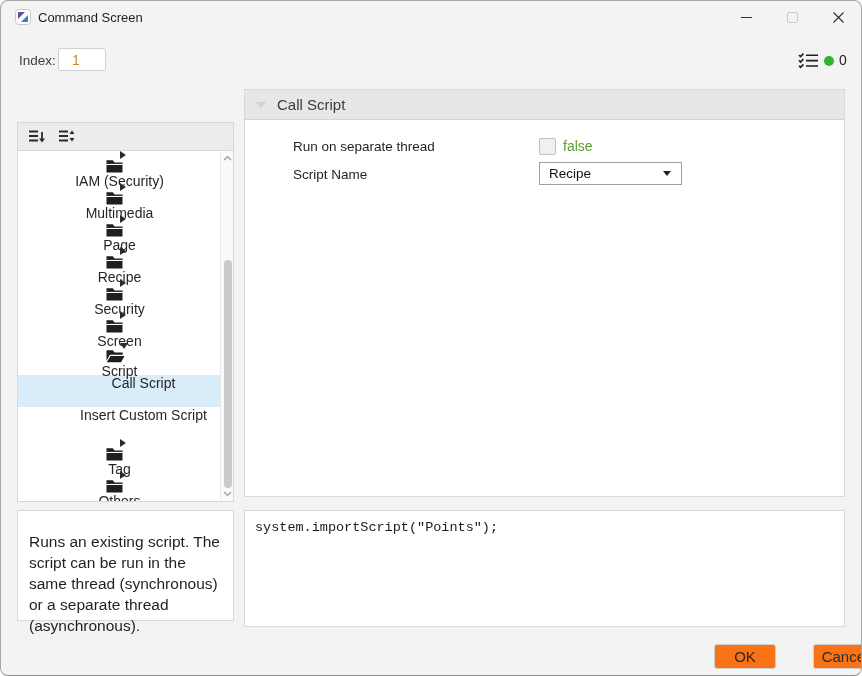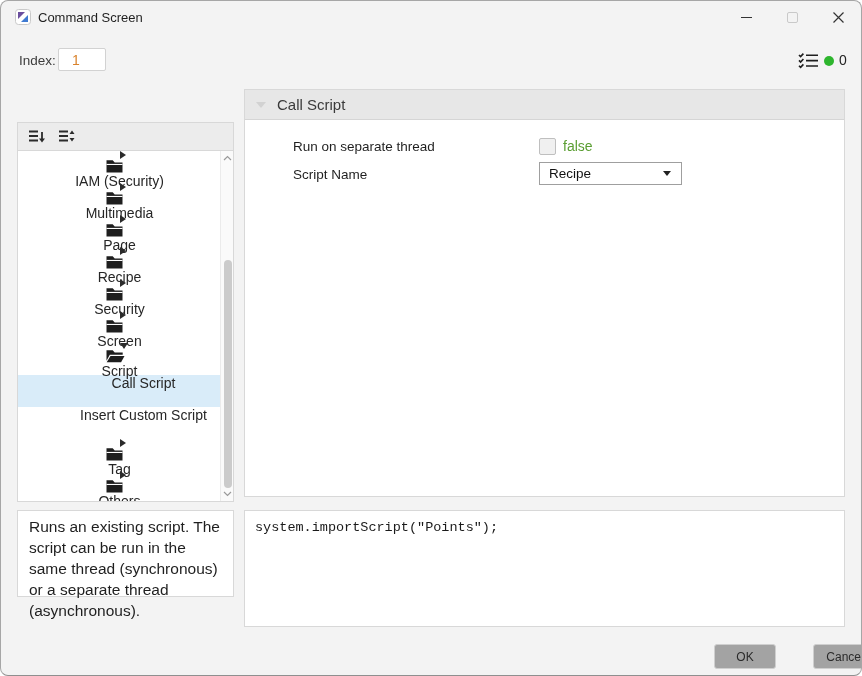--- a/index.html
+++ b/index.html
@@ -72,22 +72,22 @@
 
   .v-scrollbar {
     position:absolute; right:0; top:0; width:13px; height:350px;
     background:#fafafa; border-left:1px solid #ebebeb;
   }
   .sb-arrow { position:absolute; left:0; width:13px; height:14px; display:flex; align-items:center; justify-content:center; cursor:pointer; }
   .sb-up { top:0; } .sb-down { bottom:0; }
   .sb-thumb { position:absolute; left:2.5px; top:109px; width:8px; height:228px; background:#cbcbcb; border-radius:4px; cursor:pointer; }
 
   .description-panel {
-    position:absolute; left:16px; top:509px; width:217px; height:87px;
-    background:#fff; border:1px solid #d8d8d8; padding:5px 11px;
+    position:absolute; left:16px; top:509px; width:217px; height:111px;
+    background:#fff; border:1px solid #d8d8d8; padding:20px 11px;
   }
   .description-text { font-size:15.5px; line-height:21px; color:#1f1f1f; }
 
   
   .prop-panel {
     position:absolute; left:243px; top:88px; width:601px; height:408px;
     background:#fff; border:1px solid #d8d8d8;
   }
   .prop-header {
     position:absolute; left:0; top:0; right:0; height:30px;
@@ -116,22 +116,22 @@
 
   .code-panel {
     position:absolute; left:243px; top:509px; width:601px; height:117px;
     background:#fff; border:1px solid #d8d8d8; padding:9px 10px; cursor:text;
   }
   .code-text { font-family:"Liberation Mono","DejaVu Sans Mono",monospace; font-size:13.5px; color:#1a1a1a; white-space:pre; }
 
   
   .footer-btn {
     position:absolute; top:643px; height:25px;
-    background:#a3a3a3; border:1px solid #cfcfcf; border-radius:3px;
-    font-family:"Liberation Sans",sans-serif; font-size:12px; color:#2b2b2b;
+    background:#f97316; border:1px solid #cfcfcf; border-radius:3px;
+    font-family:"Liberation Sans",sans-serif; font-size:15px; color:#2b2b2b;
     cursor:pointer;
   }
   .ok-button { left:713px; width:62px; }
   .cancel-button { left:812px; width:64px; }
 </style>
 </head>
 <body>
 
 <div class="window">
 

